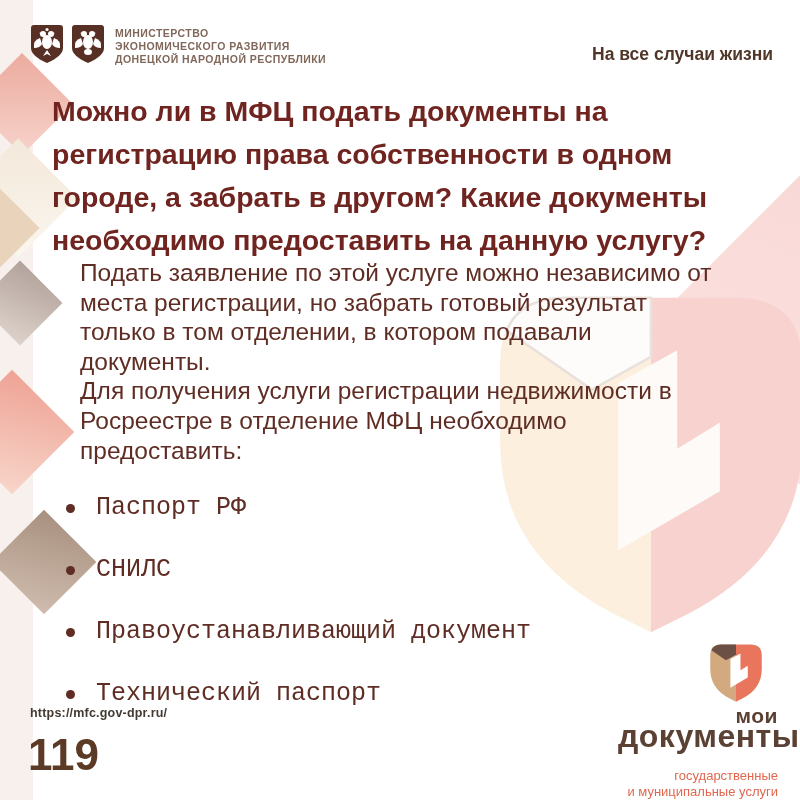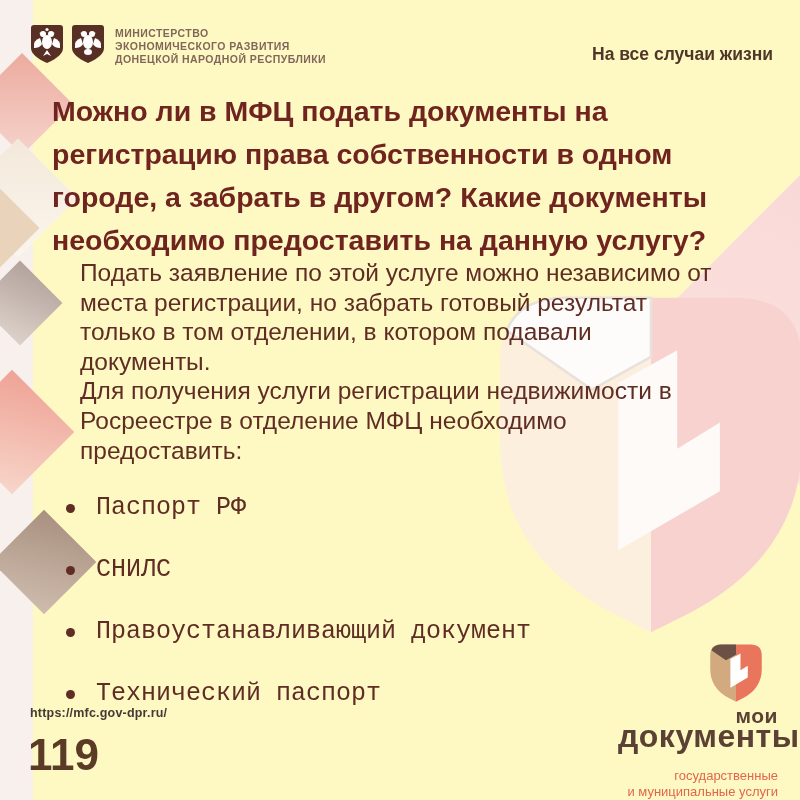--- a/index.html
+++ b/index.html
@@ -1,18 +1,18 @@
 <!DOCTYPE html>
 <html><head>
 <meta charset="utf-8">
 <style>
   html,body{margin:0;padding:0;background:#e9e9e9;}
   .canvas{
     position:relative;width:800px;height:800px;overflow:hidden;
-    background:#fef9c3;
+    background:#ffffff;
     font-family:"Liberation Sans", sans-serif;
   }
   .left-strip{position:absolute;left:0;top:0;width:33px;height:800px;background:#f8f0ec;}
 
   
   .dm{position:absolute;transform:rotate(45deg);}
   .d1{left:-14px;top:68px;width:72px;height:72px;background:linear-gradient(135deg,#ecab9f,#f6d3cb);}
   .d2{left:-24px;top:156px;width:84px;height:84px;background:linear-gradient(135deg,#f3e8da,#fbf6ee);}
   .d3{left:-28px;top:200px;width:56px;height:56px;background:#e9d4bb;}
   .d4{left:-10px;top:273px;width:60px;height:60px;background:linear-gradient(160deg,#b2a29b,#ddd2cb);}

